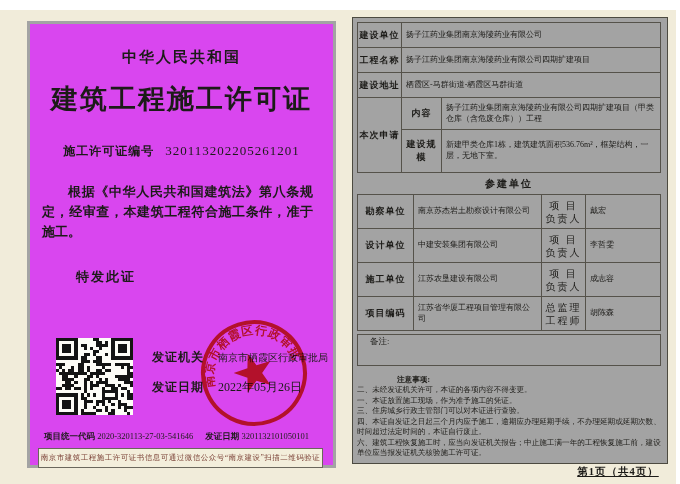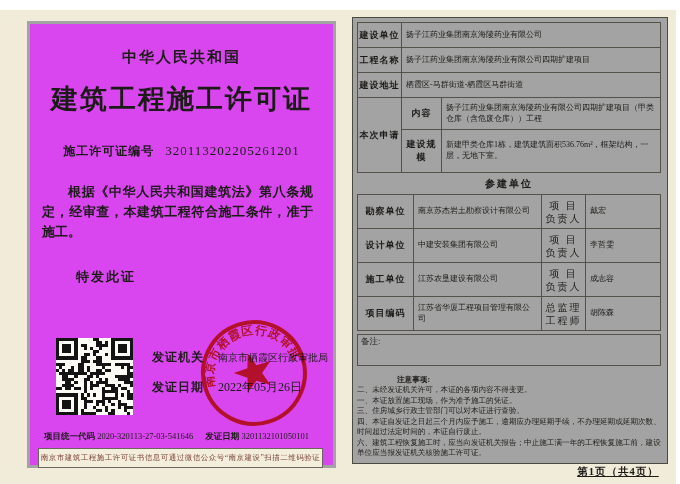--- a/index.html
+++ b/index.html
@@ -44,21 +44,21 @@
   .page-right .inner{position:absolute;left:4px;top:4px;width:304px;}
   table.t{border-collapse:collapse;width:304px;table-layout:fixed;}
   table.t td{border:1px solid #55524a;overflow:hidden;}
   .lblc{font-weight:bold;text-align:center;font-size:9px;letter-spacing:1px;}
   .valc{font-size:8px;padding:1px 4px;line-height:1.35;}
   .flexcell{display:flex;align-items:center;font-size:8.5px;}
   .flexcell .mid{flex:1;text-align:center;}
   .flexcell .u{font-weight:bold;font-size:9px;padding-right:4px;}
   .part-header{text-align:center;font-weight:bold;font-size:10px;letter-spacing:2px;padding:4px 0 3px 0;}
   .role{font-weight:normal;font-size:10px;text-align:center;line-height:1.3;letter-spacing:2px;}
-  .remark-box{border:1px solid #55524a;margin-top:3px;height:28px;font-size:8.5px;padding:1px 3px;}
+  .remark-box{border:1px solid #55524a;margin-top:3px;height:28px;font-size:8.5px;padding:1px 12px;}
   .notices{margin-top:9px;font-size:7.6px;line-height:1.38;color:#23221e;}
   .notices .ttl{font-weight:bold;margin-left:40px;}
   .page-indicator{position:absolute;left:568px;top:465px;width:100px;text-align:center;font-size:10.5px;font-weight:bold;letter-spacing:1px;text-decoration:underline;}
 </style>
 </head>
 <body>
 
 <div class="paper"></div>
 
 <div class="page-left">

